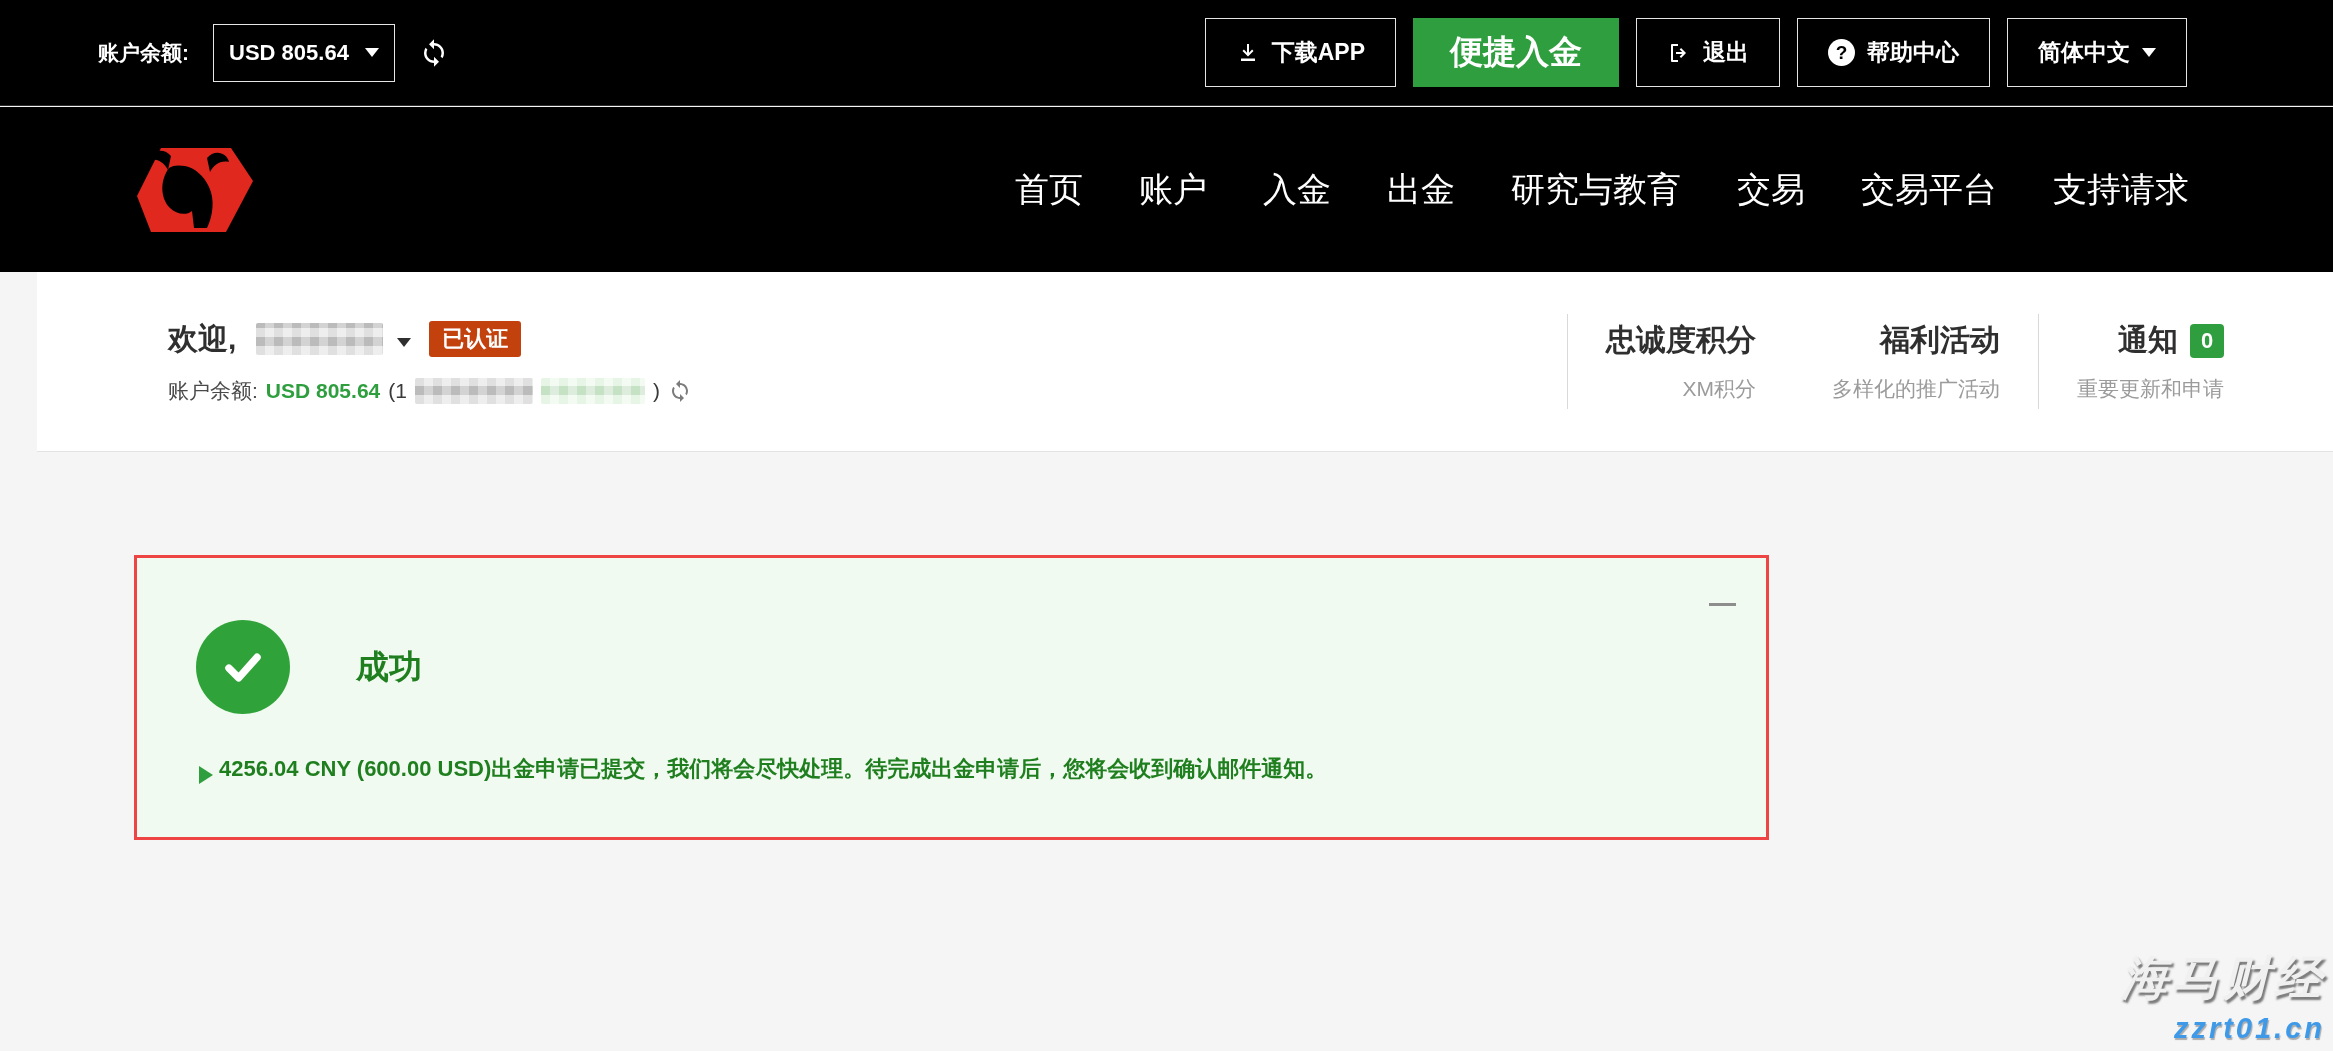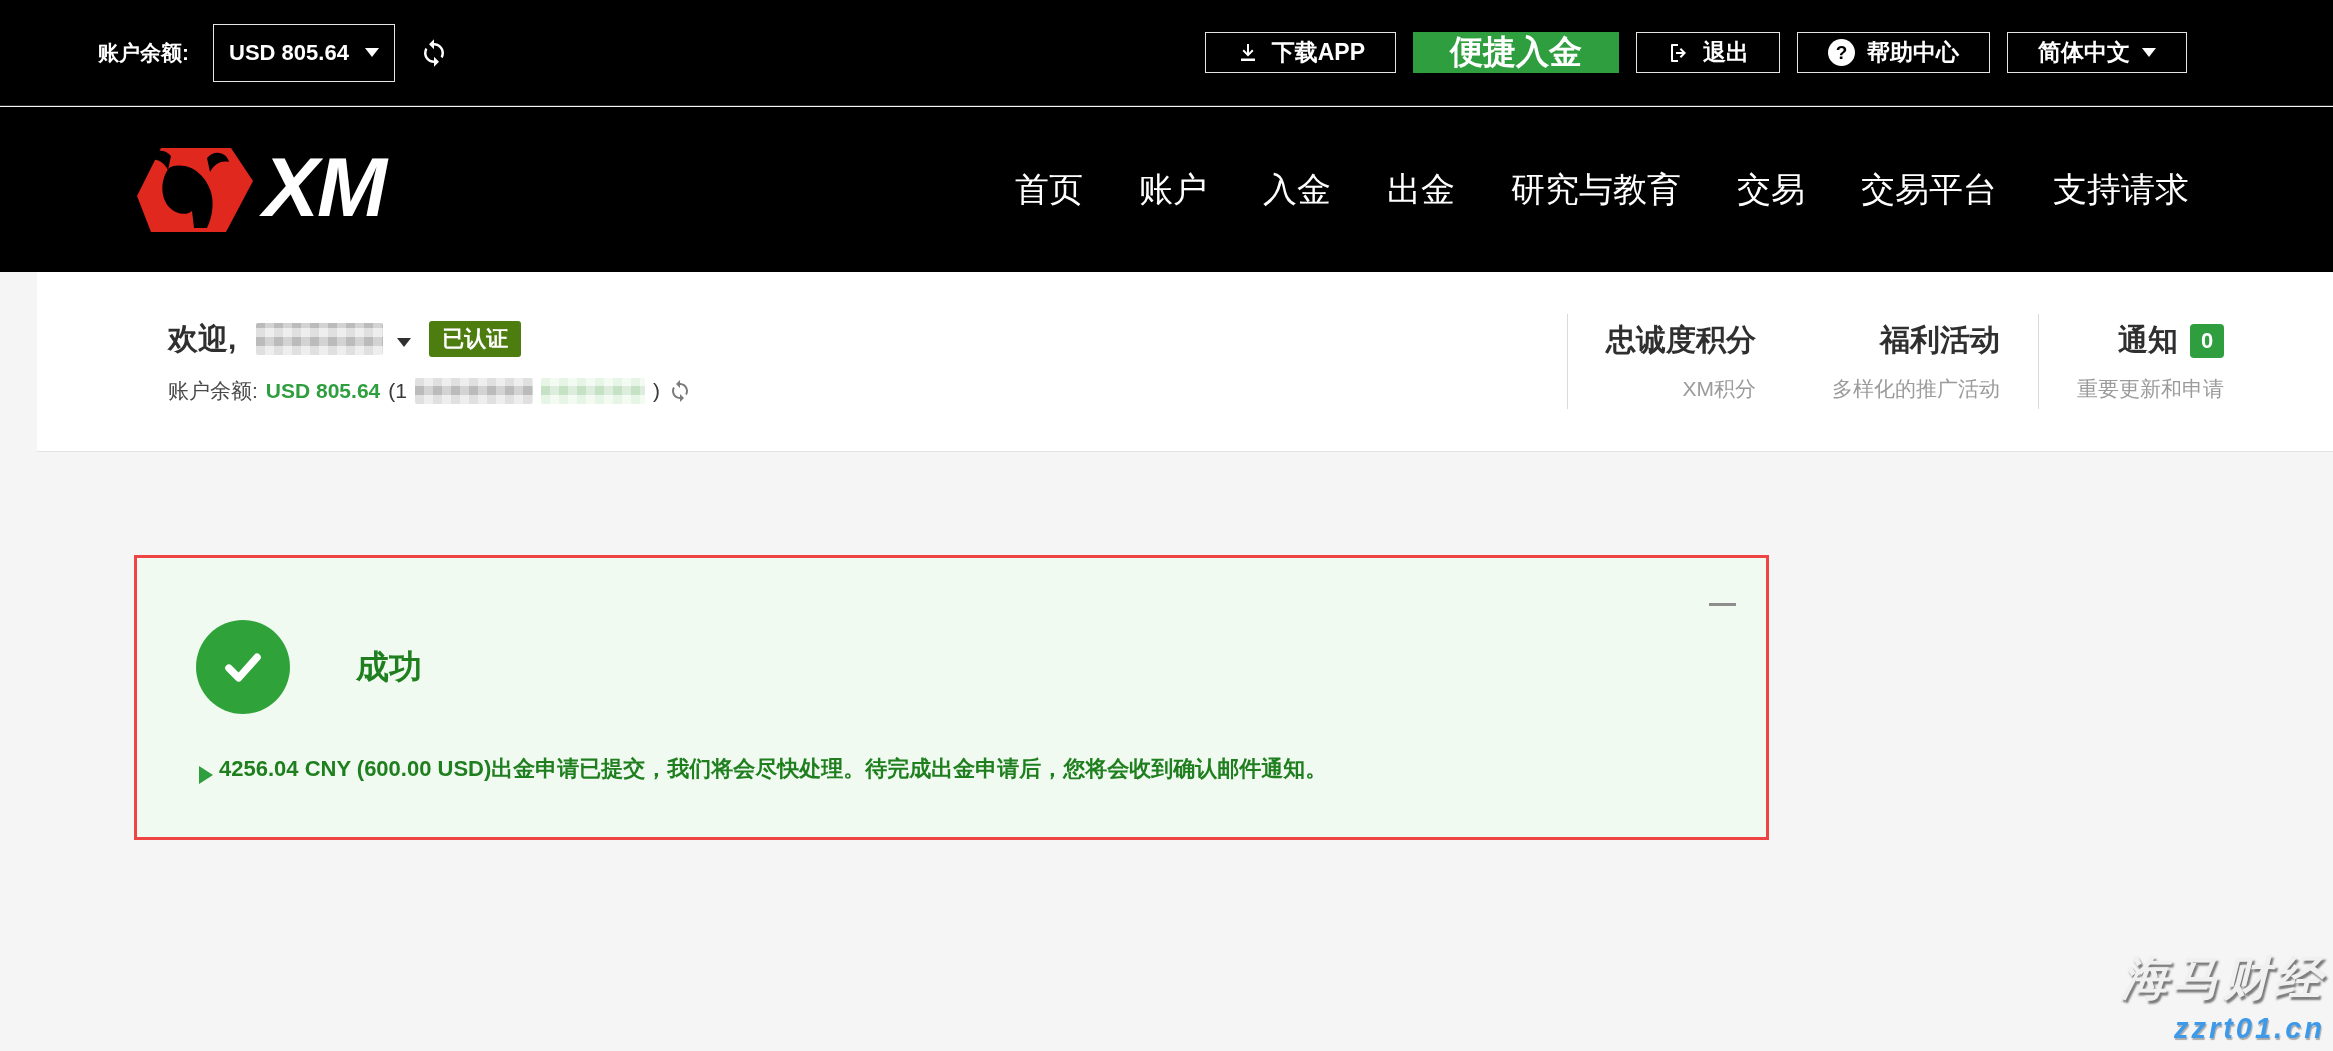--- a/index.html
+++ b/index.html
@@ -13,21 +13,21 @@
   .tb-left{display:flex;align-items:center;gap:24px;}
   .tb-label{color:#fff;font-size:21px;font-weight:bold;}
   .tb-dropdown{display:flex;align-items:center;justify-content:center;gap:16px;
                width:180px;height:56px;border:1px solid #e6e6e6;color:#fff;
                font-size:22px;font-weight:bold;cursor:pointer;background:#000;}
   .caret{width:0;height:0;border-left:8px solid transparent;border-right:8px solid transparent;
          border-top:10px solid currentColor;display:inline-block;}
   .caret.sm{border-left-width:7px;border-right-width:7px;border-top-width:9px;}
   .icon{display:inline-flex;align-items:center;justify-content:center;}
   .tb-right{display:flex;align-items:center;gap:17px;}
-  .tb-btn{display:flex;align-items:center;justify-content:center;gap:12px;height:41px;
+  .tb-btn{display:flex;align-items:center;justify-content:center;gap:12px;height:69px;
           padding:0 30px;background:#000;border:1px solid #e4e4e4;color:#fff;
           font-family:"Liberation Sans",sans-serif;font-size:23px;font-weight:bold;cursor:pointer;}
   .tb-btn.green{background:#2e9e3e;border:1px solid #2e9e3e;padding:0 36px;font-size:33px;}
   .help-circle{width:27px;height:27px;border-radius:50%;background:#fff;color:#000;
                display:inline-flex;align-items:center;justify-content:center;
                font-size:19px;font-weight:bold;}
 
   
   .navbar{position:absolute;top:107px;left:0;width:100%;height:165px;background:#000;
           display:flex;align-items:center;box-sizing:border-box;padding:0 144px 0 131px;}
@@ -46,21 +46,21 @@
   .greeting{font-size:30px;font-weight:bold;color:#2f2f2f;}
   .pixel{display:inline-block;border-radius:2px;
          background-image:repeating-linear-gradient(0deg,rgba(255,255,255,.45) 0 9px,rgba(0,0,0,.06) 9px 18px),
                           repeating-linear-gradient(90deg,#c7c7c7 0 9px,#e0e0e0 9px 18px);}
   .pixel.name{width:127px;height:32px;margin-left:6px;}
   .pixel.acct{width:118px;height:26px;}
   .pixel.acct.green{width:104px;height:26px;
          background-image:repeating-linear-gradient(0deg,rgba(255,255,255,.5) 0 9px,rgba(0,0,0,.04) 9px 18px),
                           repeating-linear-gradient(90deg,#cdebcd 0 9px,#e6f6e6 9px 18px);}
   .caret.dark{color:#2f2f2f;margin:6px 4px 0 0;}
-  .badge-verified{background:#4d7c0f;color:#fff;font-size:22px;font-weight:bold;
+  .badge-verified{background:#c2410c;color:#fff;font-size:22px;font-weight:bold;
                   padding:5px 13px;border-radius:3px;line-height:1.2;}
   .w-line2{display:flex;align-items:center;gap:8px;font-size:21px;color:#4a4a4a;}
   .green-bold{color:#2e9e3e;font-weight:bold;}
   .paren{color:#3a3a3a;}
   .refresh-gray{color:#7c7c7c;cursor:pointer;}
   .refresh-white{color:#fff;cursor:pointer;}
 
   .w-links{display:flex;align-items:center;}
   .w-col{text-align:right;padding:6px 38px;cursor:pointer;}
   .w-col.divided{border-left:1px solid #d9d9d9;}
@@ -149,21 +149,20 @@
   <nav class="navbar">
     <div class="logo">
       <span>
         <svg width="130" height="92" viewBox="0 0 130 92">
           <path d="M30 4 L100 4 L122 37 L95 88 L20 88 L6 52 Z" fill="#e0281e"></path>
           <path d="M40 12 C33 3 20 6 18 16 C27 14 33 19 37 26 Z" fill="#000"></path>
           <path d="M76 14 C83 5 96 8 98 18 C89 16 83 21 79 28 Z" fill="#000"></path>
           <path d="M38 24 C29 36 29 54 39 64 C45 70 55 72 61 67 L63 84 L76 84 C82 72 84 55 78 43 C73 32 64 24 54 22 C48 21 42 21 38 24 Z" fill="#000"></path>
         </svg>
       </span>
-      <span class="logo-text">XM</span>
     </div>
     <ul class="nav-menu">
       <li>首页</li>
       <li>账户</li>
       <li>入金</li>
       <li>出金</li>
       <li>研究与教育</li>
       <li>交易</li>
       <li>交易平台</li>
       <li>支持请求</li>

